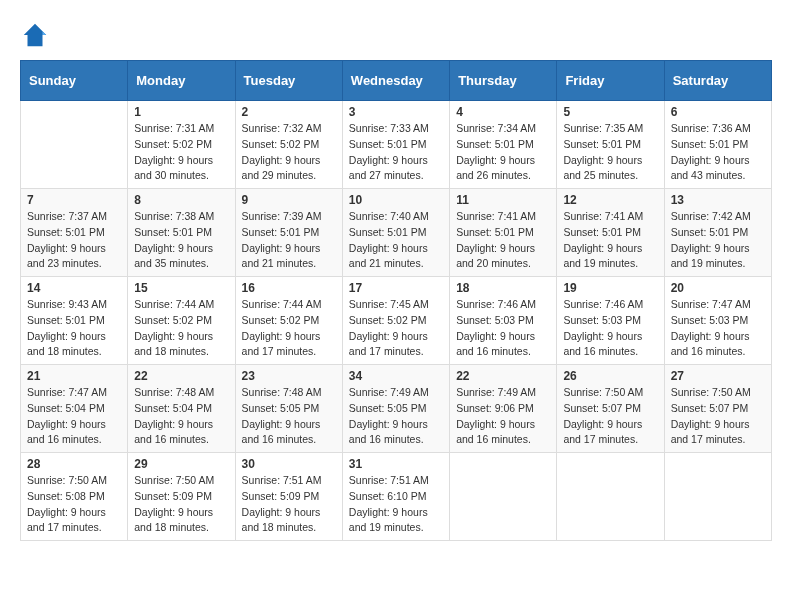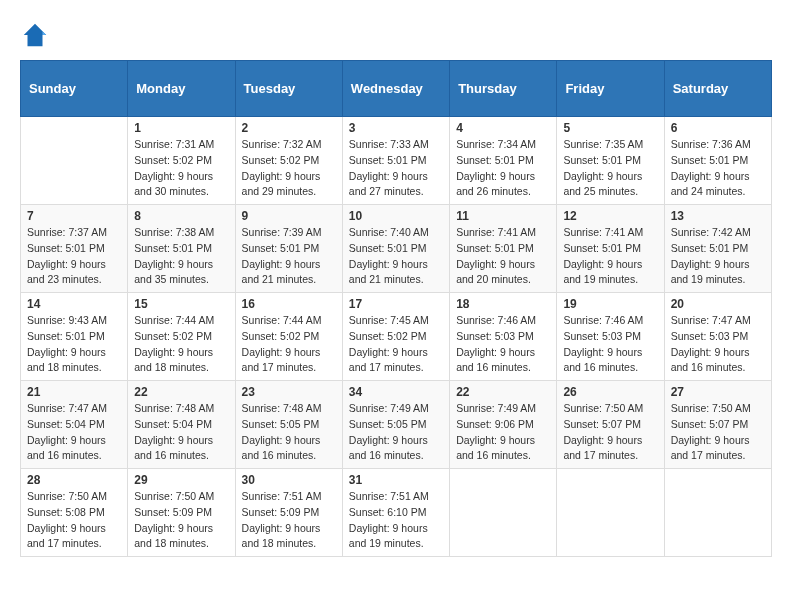--- a/index.html
+++ b/index.html
@@ -48,21 +48,21 @@
     }
     .calendar {
       width: 100%;
       border-collapse: collapse;
       border: 1px solid #ccc;
     }
     .calendar th {
       background-color: #2e75b6;
       color: #fff;
       text-align: left;
-      padding: 20px 8px;
+      padding: 12px 8px;
       font-size: 13px;
       border: 1px solid #2060a0;
     }
     .calendar td {
       vertical-align: top;
       padding: 4px 6px;
       border: 1px solid #ddd;
       font-size: 10.5px;
       color: #333;
       width: calc(100% / 7);
@@ -159,21 +159,21 @@
               <div>Sunrise: 7:35 AM</div>
               <div>Sunset: 5:01 PM</div>
               <div>Daylight: 9 hours and 25 minutes.</div>
             </div>
           </td>
           <td>
             <span class="day-number">6</span>
             <div class="cell-content">
               <div>Sunrise: 7:36 AM</div>
               <div>Sunset: 5:01 PM</div>
-              <div>Daylight: 9 hours and 24 minutes.</div>
+              <div>Daylight: 9 hours and 43 minutes.</div>
             </div>
           </td>
         </tr>
         <tr>
           <td>
             <span class="day-number">7</span>
             <div class="cell-content">
               <div>Sunrise: 7:37 AM</div>
               <div>Sunset: 5:01 PM</div>
               <div>Daylight: 9 hours and 23 minutes.</div>

